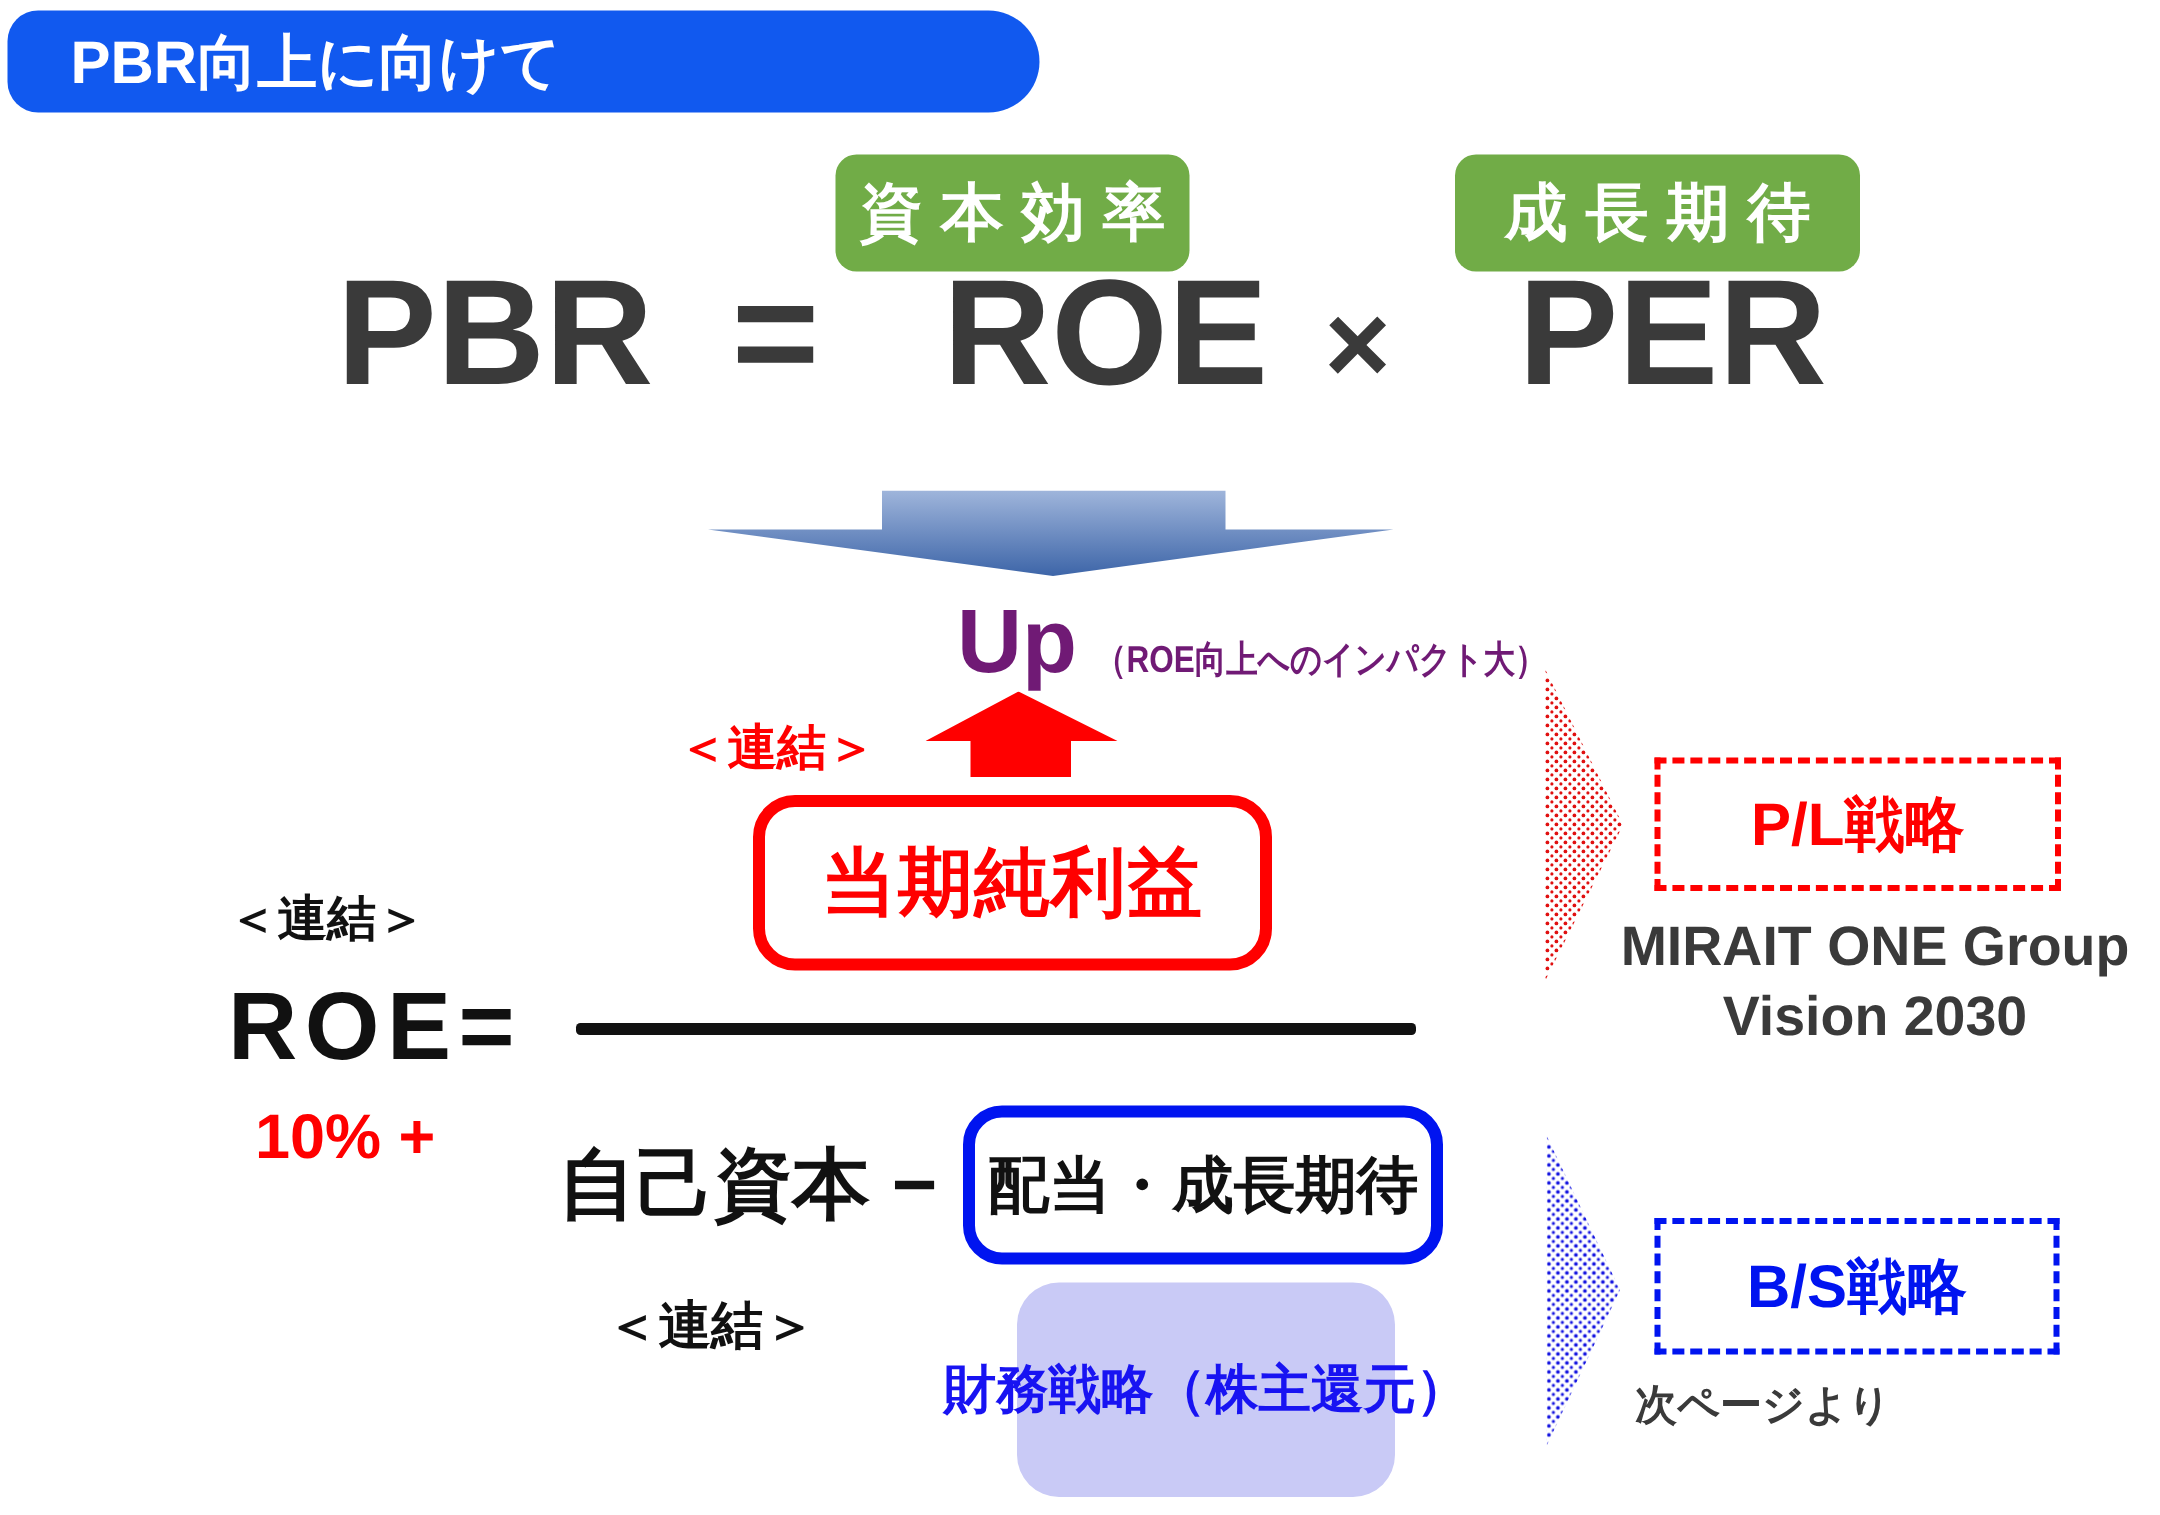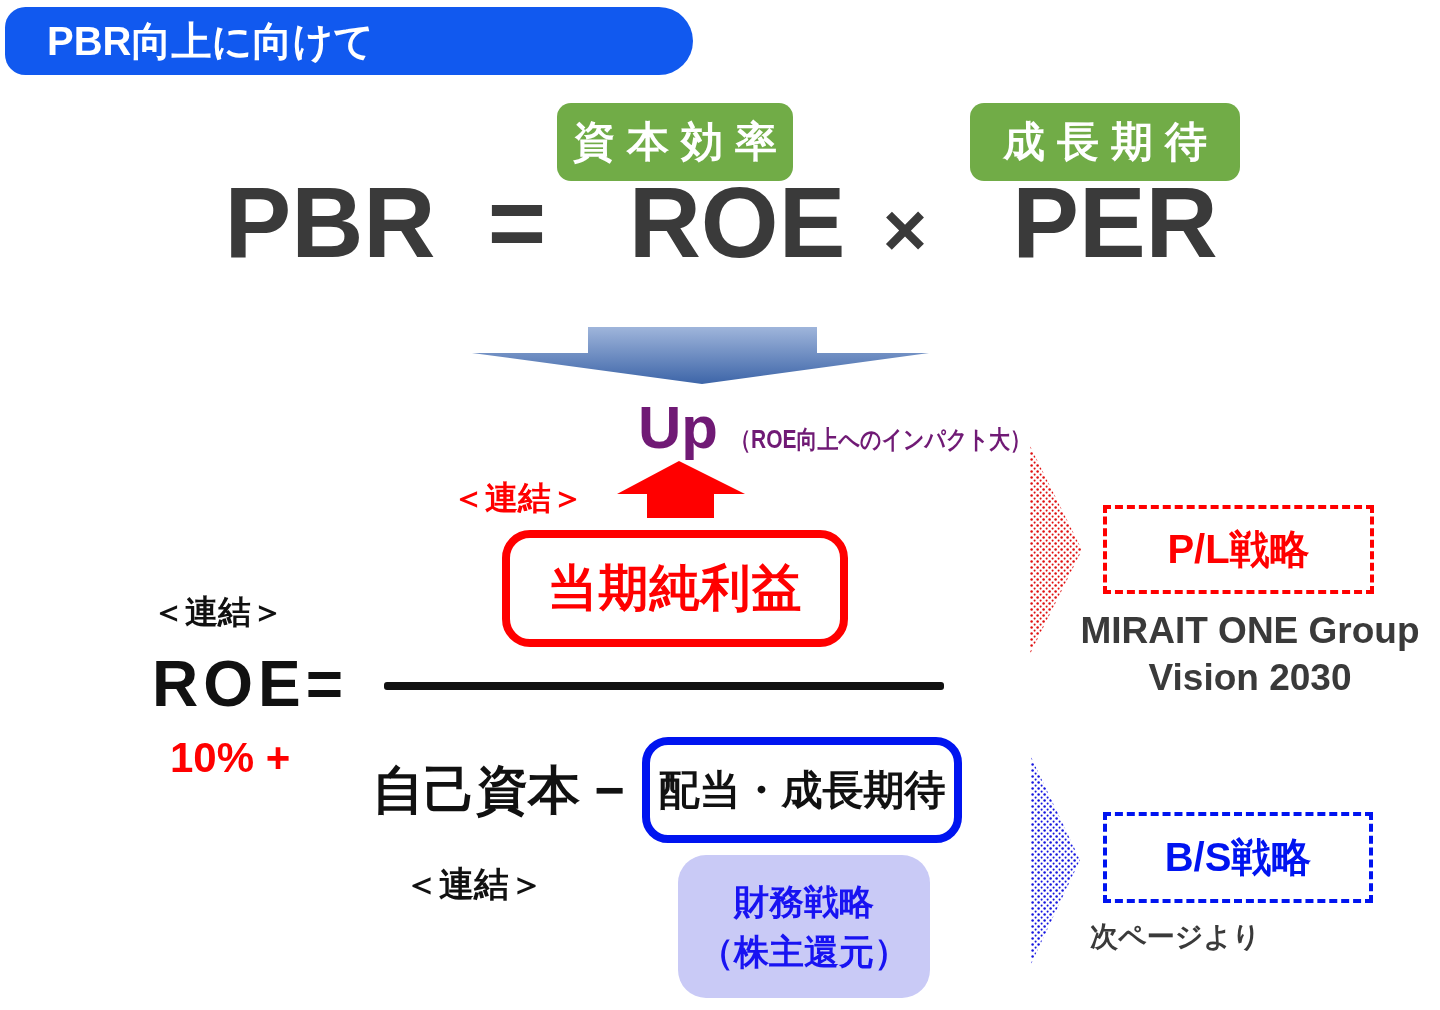--- a/index.html
+++ b/index.html
@@ -58,21 +58,21 @@
   .denom-left{left:372px;top:760px;font-size:52px;color:#111111;line-height:1.18;white-space:nowrap;}
 
   .dividend-box{
     left:642px;top:737px;width:320px;height:106px;border:8px solid #0014F0;border-radius:26px;
     box-sizing:border-box;display:flex;align-items:center;justify-content:center;
     color:#111111;font-size:41px;white-space:nowrap;
   }
 
   .fin-box{
     left:678px;top:855px;width:252px;height:143px;background:#C9CAF6;border-radius:28px;
-    display:flex;flex-direction:column;align-items:center;justify-content:center;
+    display:flex;align-items:center;justify-content:center;
     color:#1813F2;font-size:35px;line-height:1.42;text-align:center;white-space:nowrap;
   }
 
   
   .ht-arrow-red{left:1030px;top:446px;width:52px;height:208px;}
   .ht-arrow-blue{left:1031px;top:757px;width:49px;height:207px;}
 
   .dash-box{
     box-sizing:border-box;background:#ffffff;display:flex;align-items:center;justify-content:center;
     font-size:40px;white-space:nowrap;

